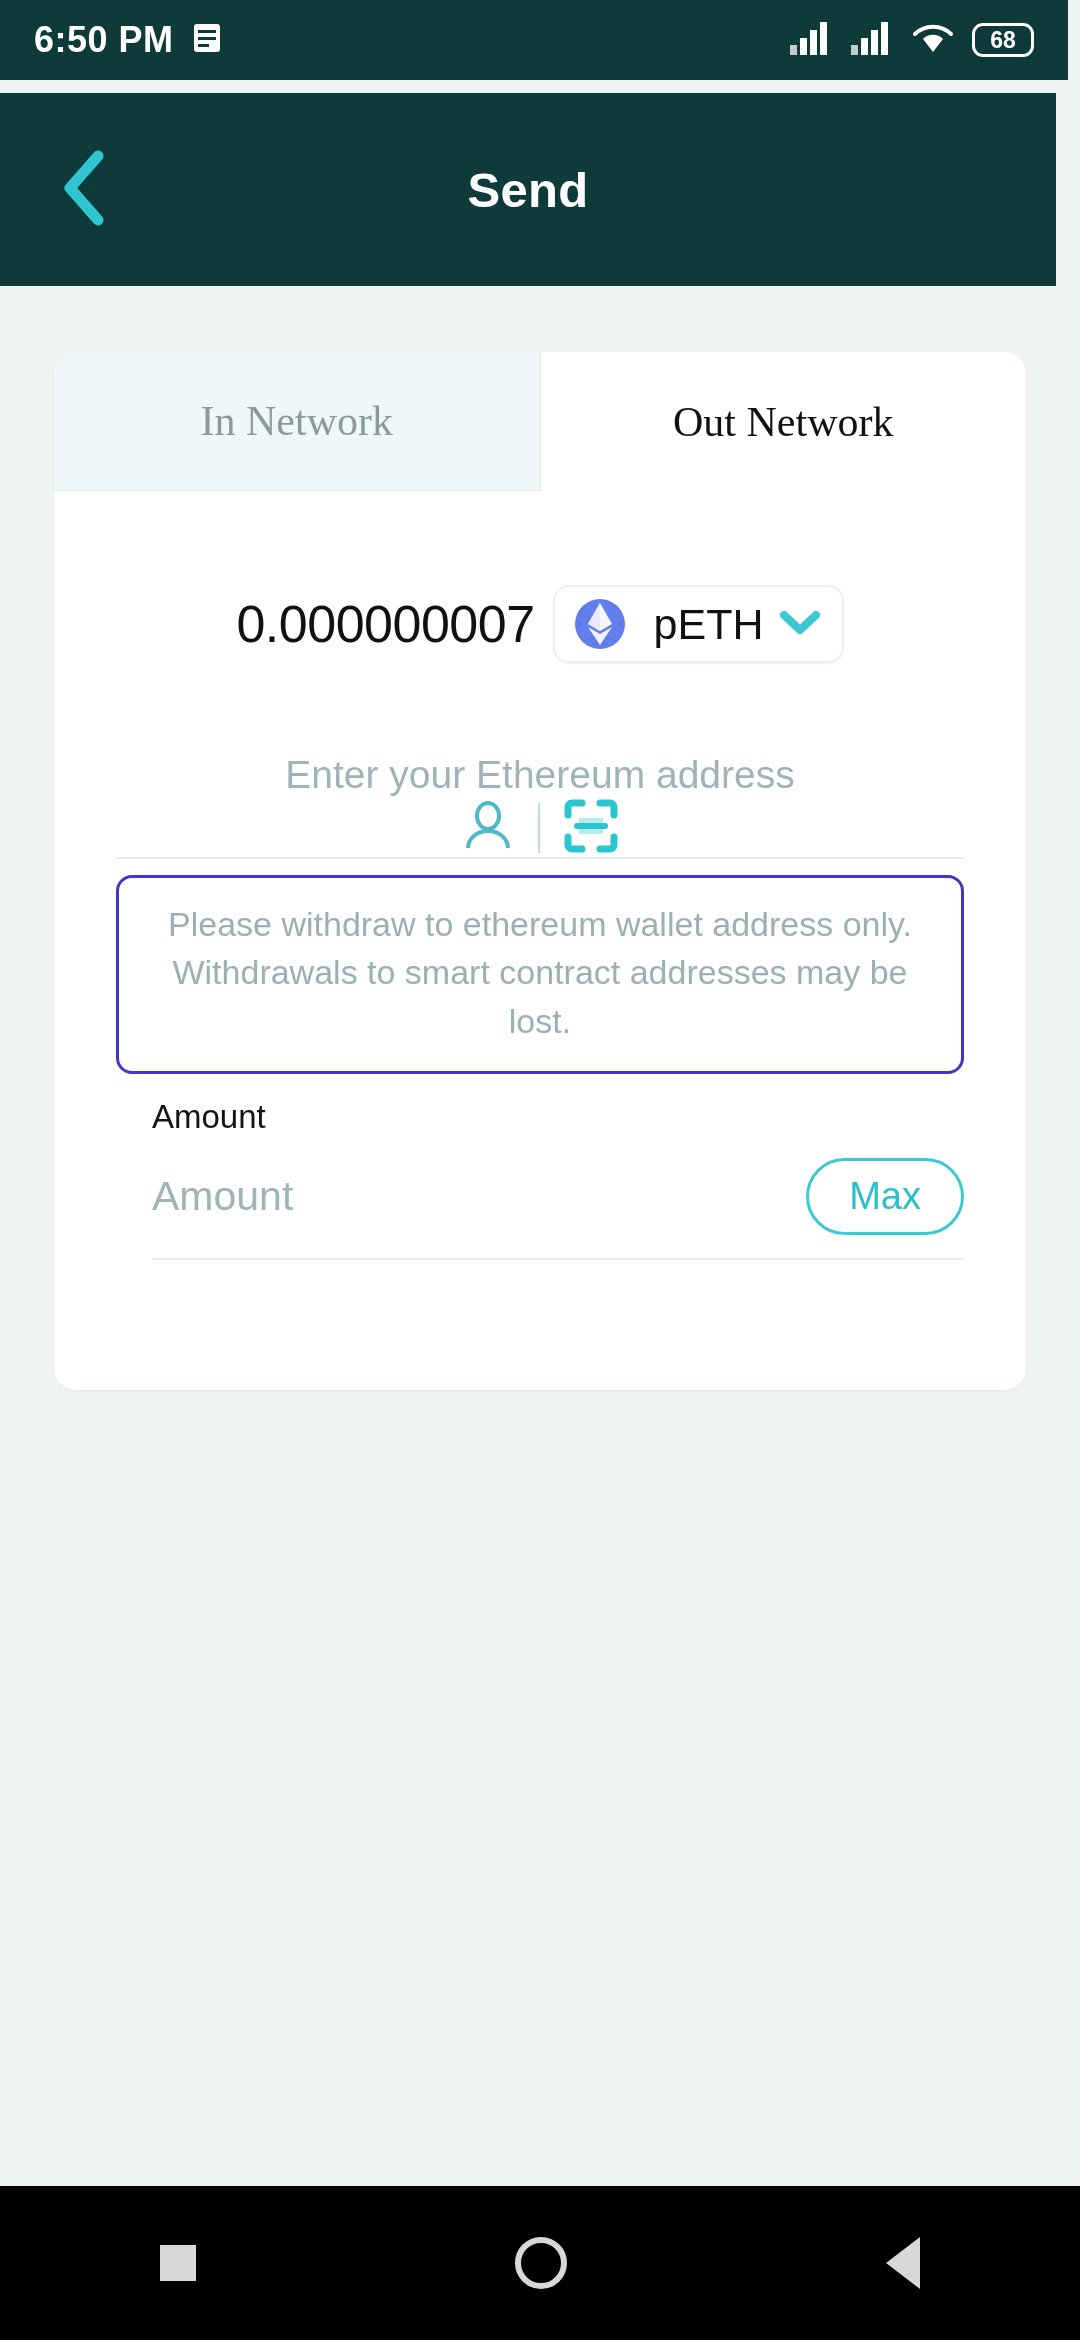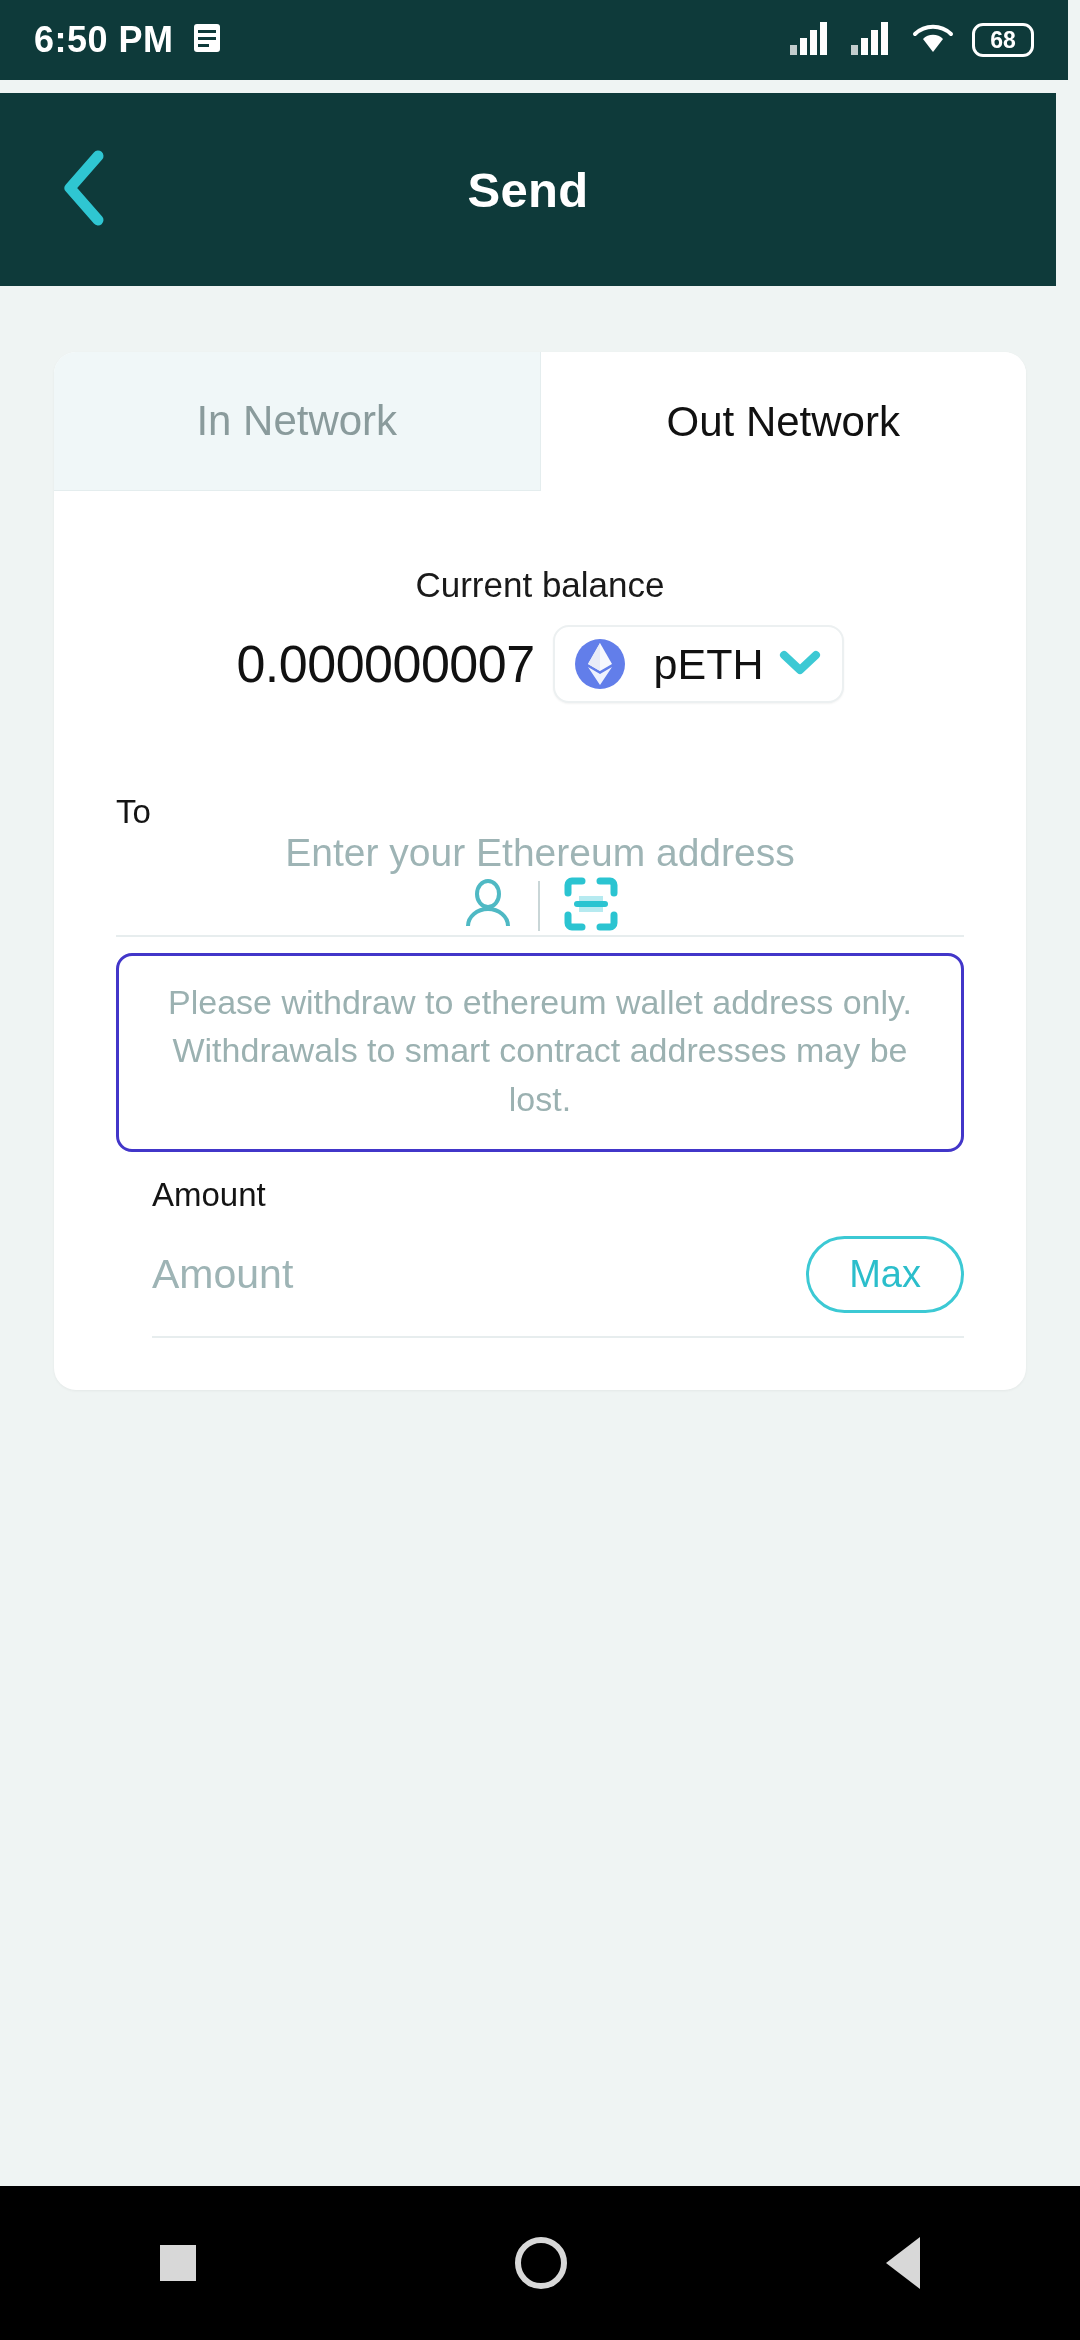--- a/index.html
+++ b/index.html
@@ -49,20 +49,21 @@
     background:#FFFFFF; border-radius:22px;
     box-shadow:0 1px 3px rgba(0,0,0,0.05);
     overflow:hidden;
   }
 
   
   .net-tabs { display:flex; width:100%; height:139px; }
   .net-tab {
     flex:1; display:flex; align-items:center; justify-content:center;
     font-size:42px;
+    font-family:Liberation Serif, serif;
   }
   .net-tab.inactive {
     background:#F0F7F8; color:#8A9B9C;
     border-right:1px solid #E4EDEE; border-bottom:1px solid #E4EDEE;
   }
   .net-tab.active { background:#FFFFFF; color:#111111; }
 
   
   .balance-wrap { padding-top:74px; text-align:center; }
   .balance-label { font-size:35px; color:#1A1A1A; }
@@ -198,21 +199,20 @@
     <div class="net-tabs">
       <div class="net-tab inactive">
         <span>In Network</span>
       </div>
       <div class="net-tab active">
         <span>Out Network</span>
       </div>
     </div>
 
     <div class="balance-wrap">
-      <div class="balance-label">Current balance</div>
       <div class="balance-row">
         <span class="balance-value">0.000000007</span>
         <span class="token-chip">
           <span class="eth-badge">
             <svg width="30" height="46" viewBox="0 0 30 46">
               <path d="M15 2 L3 23 L15 30 L27 23 Z" fill="#FFFFFF" opacity="0.95"></path>
               <path d="M15 2 L3 23 L15 30 Z" fill="#E8EBF7"></path>
               <path d="M15 33 L3 26 L15 44 L27 26 Z" fill="#FFFFFF" opacity="0.9"></path>
             </svg>
           </span>
@@ -220,21 +220,20 @@
           <span>
             <svg width="44" height="30" viewBox="0 0 44 30">
               <path d="M6 8 L22 23 L38 8" stroke="#3CC9D4" stroke-width="8" fill="none" stroke-linecap="round" stroke-linejoin="round"></path>
             </svg>
           </span>
         </span>
       </div>
     </div>
 
     <div class="field-block" style="margin-top:90px;">
-      <div class="field-label">To</div>
       <div class="input-row">
         <span class="input-ph">Enter your Ethereum  address</span>
         <span class="input-icons">
           <span>
             <svg width="52" height="52" viewBox="0 0 52 52">
               <ellipse cx="26" cy="16" rx="11" ry="13" stroke="#4FB9C4" stroke-width="4" fill="none"></ellipse>
               <path d="M6 48 A20 17 0 0 1 46 48" stroke="#4FB9C4" stroke-width="4" fill="none"></path>
             </svg>
           </span>
           <span class="icon-divider"></span>

